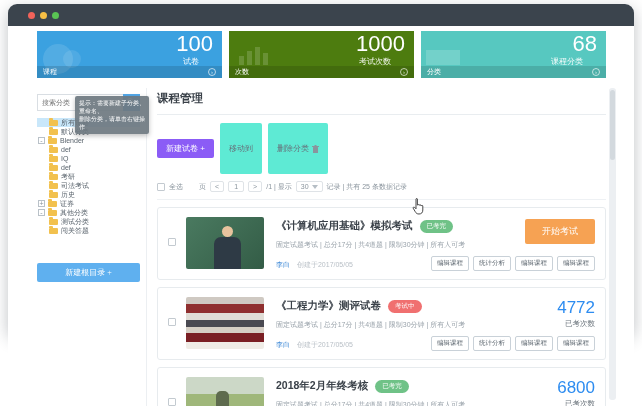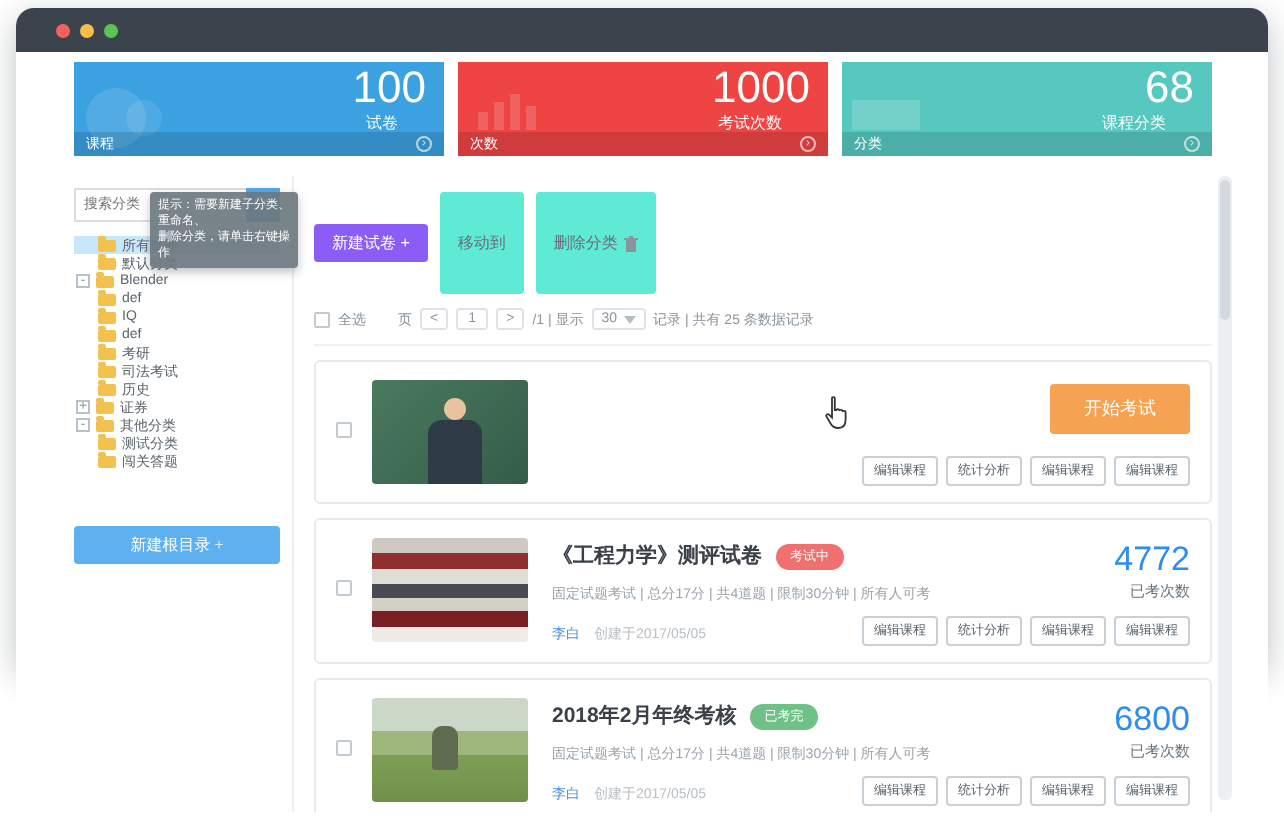--- a/index.html
+++ b/index.html
@@ -9,21 +9,21 @@
     border-radius:9px; box-shadow:0 5px 16px rgba(40,50,60,.30); background:#fff; }
   .titlebar { height:22px; background:#3b444d; border-radius:9px 9px 0 0;
     display:flex; align-items:center; padding-left:20px; gap:5px; }
   .dot { width:7px; height:7px; border-radius:50%; }
   .dot-red{background:#f2635a;} .dot-yellow{background:#f7bf45;} .dot-green{background:#5ac454;}
   .win-body { position:relative; height:380px; background:#fff; border-radius:0 0 9px 9px; overflow:hidden; }
 
   
   .stats { position:absolute; left:29px; top:5px; width:569px; height:47px; display:flex; gap:7px; }
   .stat { flex:1; position:relative; overflow:hidden; color:#fff; }
-  .stat-blue{background:#3ba1e0;} .stat-red{background:#ef4444;} .stat-teal{background:#57c8c0;}
+  .stat-blue{background:#3ba1e0;} .stat-red{background:#4d7c0f;} .stat-teal{background:#57c8c0;}
   .stat-value { position:absolute; right:9px; top:1px; font-size:22px; line-height:24px; font-weight:400; }
   .stat-unit { position:absolute; right:23px; top:25px; font-size:8px; opacity:.95;text-align:center; }
   .stat-footer { position:absolute; left:0; right:0; bottom:0; height:12px; background:rgba(0,0,0,.13);
     font-size:7px; display:flex; align-items:center; justify-content:space-between; padding:0 6px; }
   .stat-link { width:8px; height:8px; border:1px solid rgba(255,255,255,.65); border-radius:50%;
     font-size:6px; line-height:6px; text-align:center; color:rgba(255,255,255,.8); }
   .decor-circle { position:absolute; left:6px; bottom:4px; width:30px; height:30px; border-radius:50%; background:rgba(255,255,255,.12); }
   .decor-circle2 { position:absolute; left:26px; bottom:10px; width:18px; height:18px; border-radius:50%; background:rgba(255,255,255,.10); }
   .decor-bars { position:absolute; left:10px; bottom:13px; display:flex; align-items:flex-end; gap:3px; }
   .decor-bars i { display:block; width:5px; background:rgba(255,255,255,.16); }
@@ -218,20 +218,21 @@
         </div>
         <div class="tree-row">
           <span class="folder"></span>
           <span>闯关答题</span>
         </div>
       </div>
       <button class="new-root-btn">新建根目录 +</button>
     </div>
 
     <div class="main">
+      <div class="main-title">课程管理</div>
 
       <div class="toolbar">
         <button class="btn-primary">新建试卷 +</button>
         <button class="btn-gray">移动到</button>
         <button class="btn-gray">
           <span>删除分类</span>
           <svg class="trash-icon" width="7" height="8" viewBox="0 0 7 8">
               <rect x="1" y="2" width="5" height="6" rx="0.5" fill="#8a949d"></rect>
               <rect x="0" y="1" width="7" height="1" fill="#8a949d"></rect>
               <rect x="2.5" y="0" width="2" height="1" fill="#8a949d"></rect>
@@ -253,20 +254,31 @@
           <span class="caret-down"></span>
         </span>
         <span>记录 | 共有 25 条数据记录</span>
       </div>
 
       <div class="course-list">
 
         <div class="course-card">
           <span class="checkbox"></span>
           <div class="thumb thumb1"></div>
+          <div class="course-info">
+            <div class="title-row">
+              <span class="course-title">《计算机应用基础》模拟考试</span>
+              <span class="badge badge-green">已考完</span>
+            </div>
+            <div class="course-meta">固定试题考试 | 总分17分 | 共4道题 | 限制30分钟 | 所有人可考</div>
+            <div class="author-row">
+              <span class="author">李白</span>
+              <span class="created">创建于2017/05/05</span>
+            </div>
+          </div>
           <div class="right-zone">
             <button class="start-btn">开始考试</button>
           </div>
           <div class="mini-btns">
             <button class="mini-btn">编辑课程</button>
             <button class="mini-btn">统计分析</button>
             <button class="mini-btn">编辑课程</button>
             <button class="mini-btn">编辑课程</button>
           </div>
         </div>

